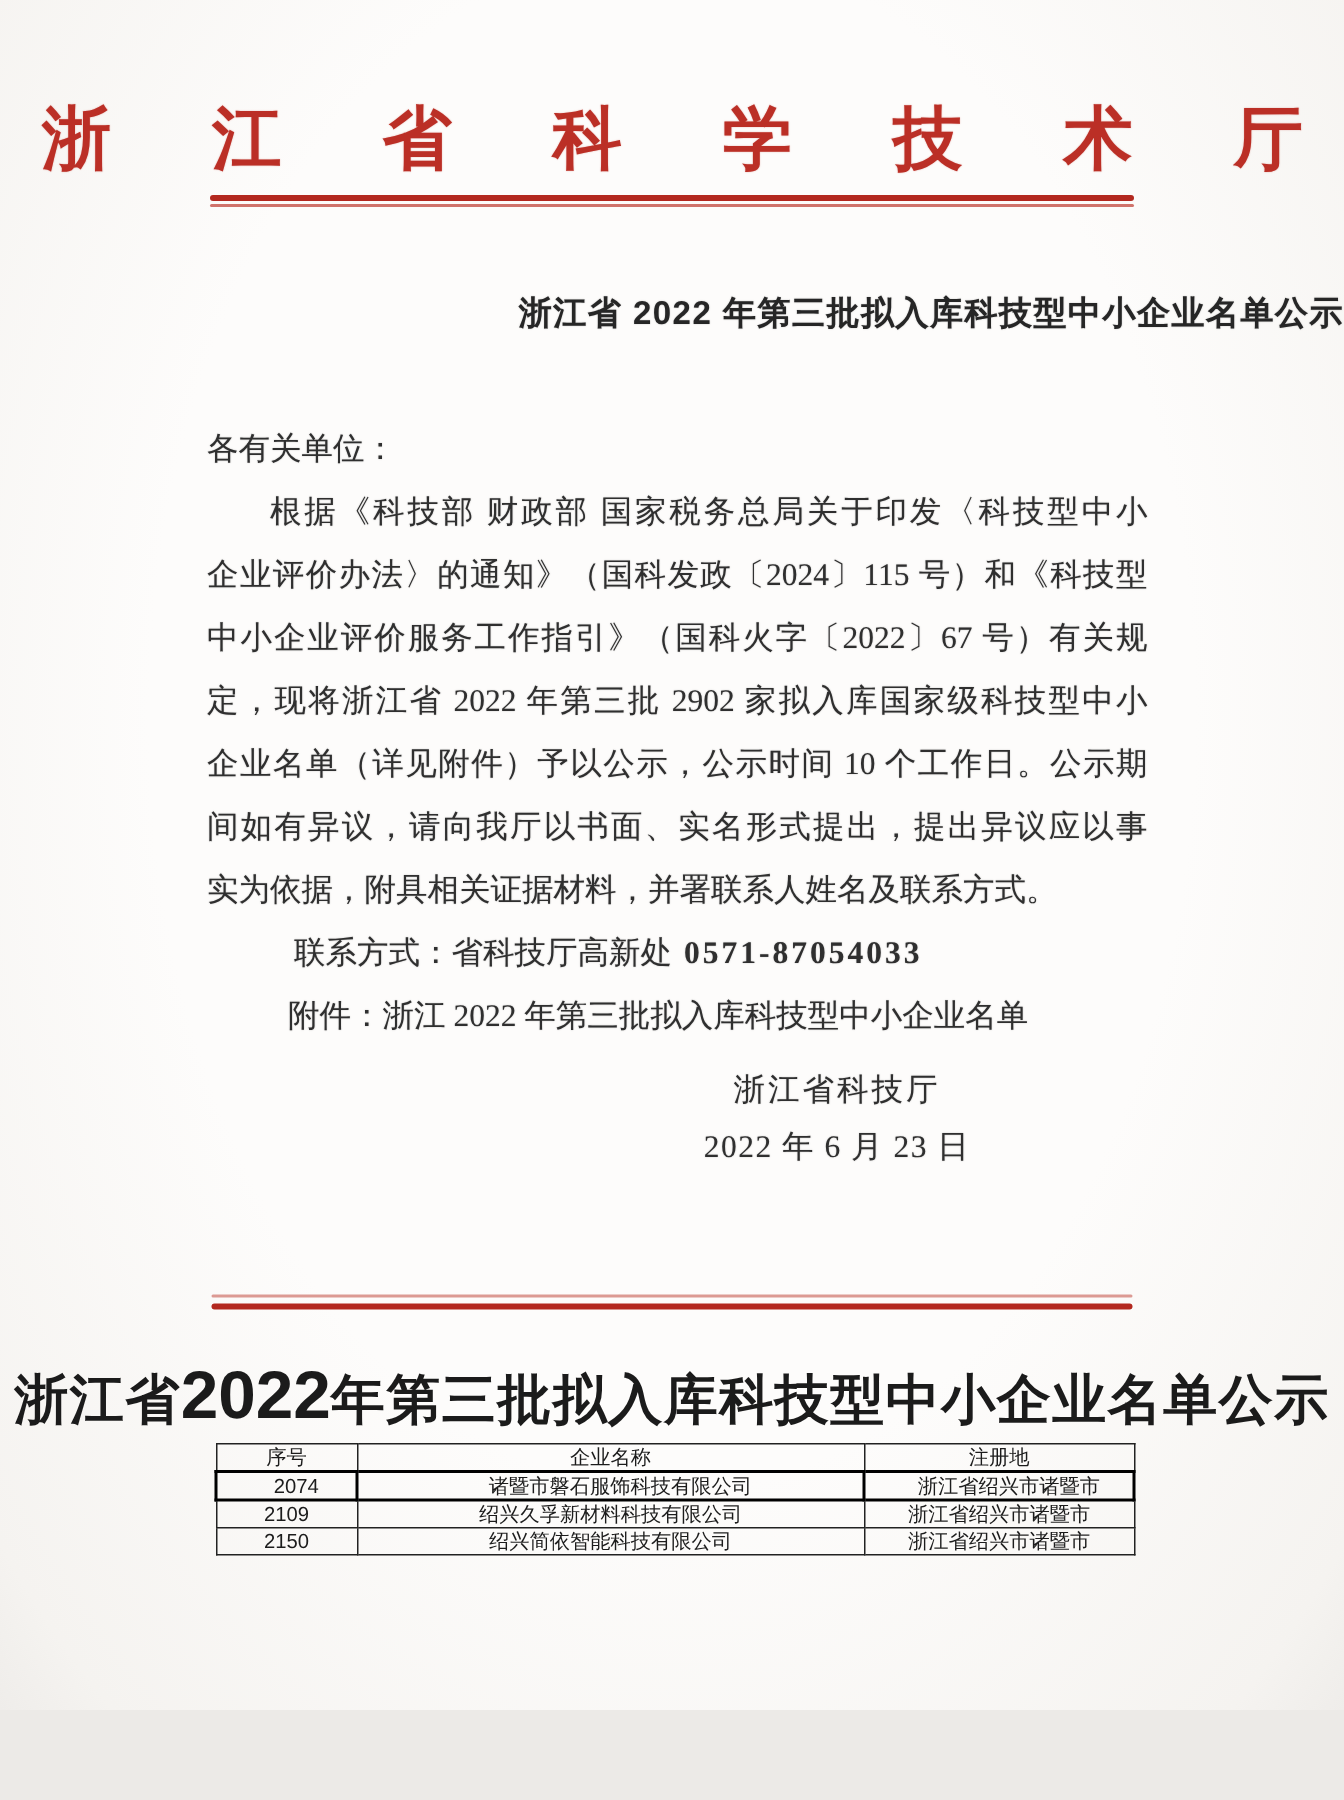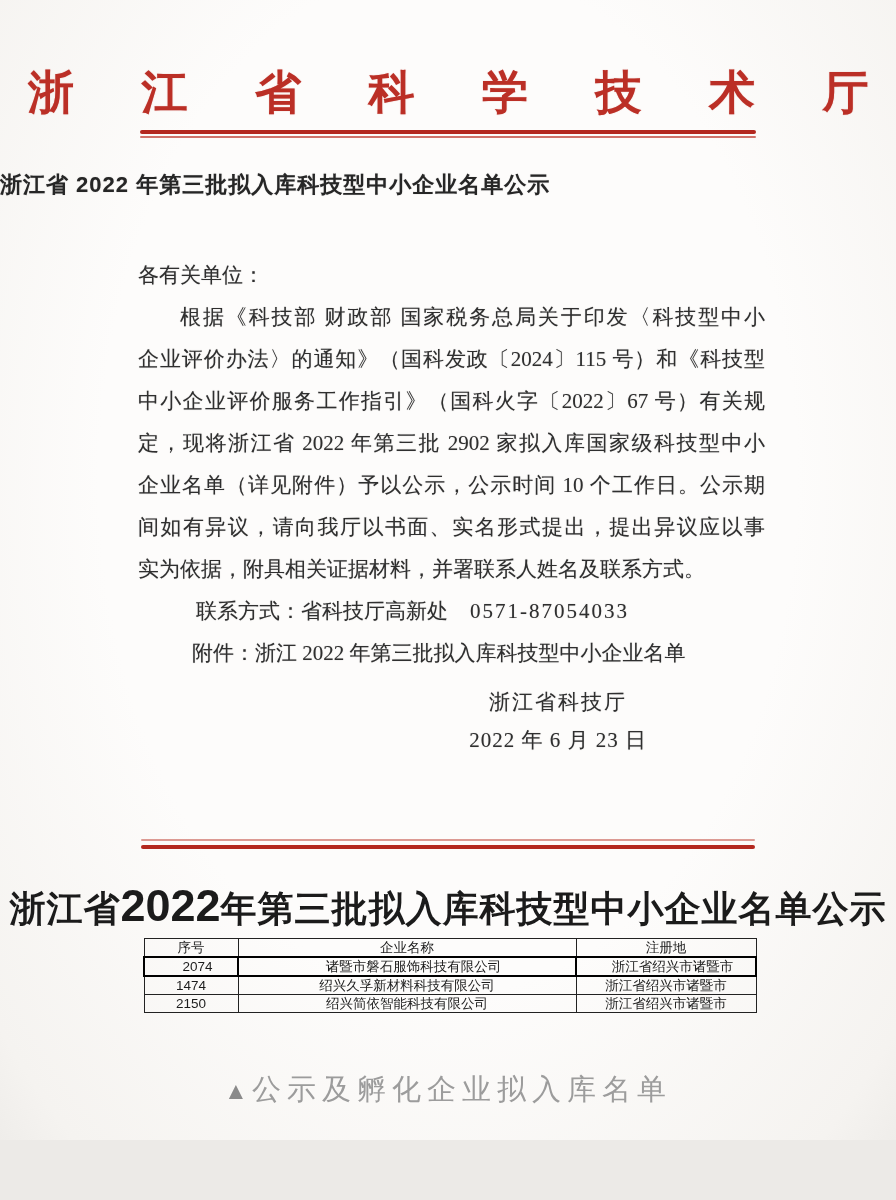--- a/index.html
+++ b/index.html
@@ -26,37 +26,37 @@
     padding-left:28px;
     text-shadow:0 0 1px rgba(187,47,38,.45);
     white-space:nowrap;
   }
   .rule-top{width:616px;margin:12px auto 0;}
   .rule-top .rule-thick{height:4px;background:#b3281f;border-radius:2px;}
   .rule-top .rule-thin{height:2px;margin-top:2px;background:#d0736b;border-radius:2px;}
   
   .notice{color:#2f2f2f;text-shadow:0 0 1px rgba(47,47,47,.35);}
   .notice-title{
-    margin:32px 0 0 0;
-    text-align:left;
+    margin:56px 0 0 0;
+    text-align:right;
     font-family:"Liberation Sans", sans-serif;
     font-size:22px;font-weight:bold;color:#262626;letter-spacing:1px;
   }
   .salutation{margin:54px 131px 0 138px;font-size:21px;line-height:42px;}
   .para{margin:0 131px 0 138px;}
   .pline{
     font-size:21px;line-height:42px;
     text-align:justify;text-align-last:justify;
     text-justify:inter-character;
   }
   .pline.first{text-indent:42px;}
   .pline.last{text-align-last:left;}
   .contact-line{margin-left:196px;font-size:21px;line-height:42px;white-space:nowrap;}
   .contact-line.second{margin-left:276px;}
-  .contact-line .phone{margin-left:22px;letter-spacing:2px;}
+  .contact-line .phone{margin-left:8px;letter-spacing:2px;font-weight:bold;}
   .attachment{margin-left:192px;font-size:21px;line-height:42px;}
   .signature{margin-top:16px;text-align:center;transform:translateX(110px);font-size:21px;}
   .signer{line-height:24px;letter-spacing:2px;}
   .sign-date{margin-top:14px;line-height:24px;letter-spacing:1px;}
   
   .rule-bottom{width:614px;margin:87px auto 0;}
   .rule-bottom .rule-thin{height:2px;background:#dc9a93;border-radius:2px;}
   .rule-bottom .rule-thick{height:4px;margin-top:4px;background:#b3281f;border-radius:2px;}
   
   .roster-title{
@@ -158,30 +158,27 @@
           <th class="col-location">注册地</th>
         </tr>
       </thead>
       <tbody>
         <tr class="sel">
           <td>2074</td>
           <td>诸暨市磐石服饰科技有限公司</td>
           <td>浙江省绍兴市诸暨市</td>
         </tr>
         <tr>
-          <td>1474</td>
+          <td>2109</td>
           <td>绍兴久孚新材料科技有限公司</td>
           <td>浙江省绍兴市诸暨市</td>
         </tr>
         <tr>
           <td>2150</td>
           <td>绍兴简依智能科技有限公司</td>
           <td>浙江省绍兴市诸暨市</td>
         </tr>
       </tbody>
     </table>
   </section>
 
-  <div class="caption">
-    <span class="caption-marker">▲</span><span class="caption-text">公示及孵化企业拟入库名单</span>
-  </div>
 
 </div>
 
 </body></html>

